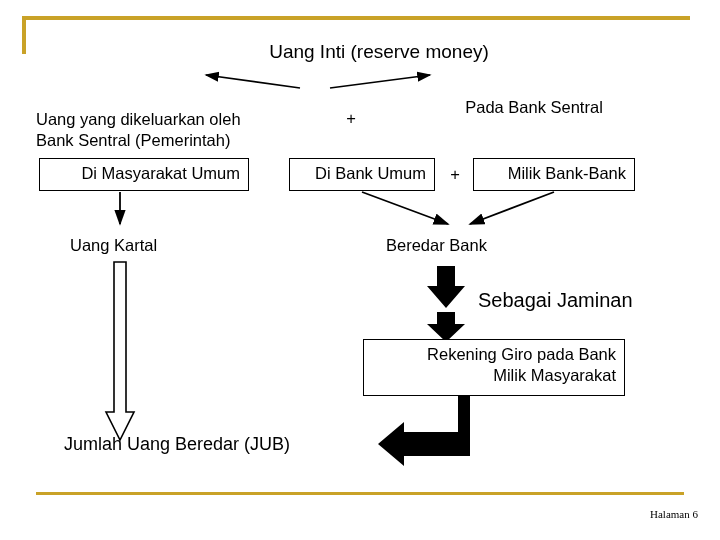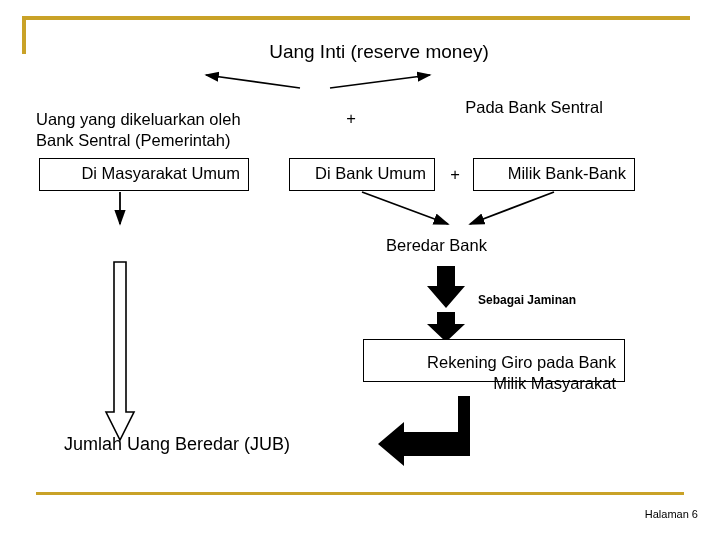--- a/index.html
+++ b/index.html
@@ -74,29 +74,28 @@
     position: absolute;
     font-size: 16.5px;
     line-height: 21px;
     text-align: center;
   }
   .centered {
     text-align: center;
   }
   .small-note {
     position: absolute;
-    font-size: 12px;
+    font-size: 20px;
     line-height: 21px;
-    font-weight: bold;
   }
   .pagefoot {
     position: absolute;
     right: 22px;
     top: 508px;
-    font-family: Liberation Sans, sans-serif;
+    font-family: Liberation Serif, serif;
     font-size: 11px;
     color: #000000;
   }
   svg.arrows {
     position: absolute;
     left: 0;
     top: 0;
     width: 720px;
     height: 540px;
     pointer-events: none;
@@ -163,26 +162,27 @@
   </div>
 
   <div class="boxed" style="left:39px; top:158px; width:210px; height:33px;">Di Masyarakat Umum</div>
 
   <div class="boxed" style="left:289px; top:158px; width:146px; height:33px;">Di Bank Umum</div>
 
   <div class="plus" style="left:443px; top:164px; width:24px;">+</div>
 
   <div class="boxed" style="left:473px; top:158px; width:162px; height:33px;">Milik Bank-Bank</div>
 
+  <div class="plain" style="left:70px; top:235px; width:200px;">Uang Kartal</div>
 
   <div class="plain" style="left:386px; top:235px; width:220px;">Beredar Bank</div>
 
   <div class="small-note" style="left:478px; top:290px; width:220px;">Sebagai Jaminan</div>
 
-  <div class="boxed" style="left:363px; top:339px; width:262px; height:43px; padding-top:12px;">
+  <div class="boxed" style="left:363px; top:339px; width:262px; height:57px; padding-top:4px;">
     <div>Rekening Giro pada Bank</div>
     <div>Milik Masyarakat</div>
   </div>
 
   <div class="plain" style="left:64px; top:434px; width:330px; font-size:18px;">Jumlah Uang Beredar (JUB)</div>
 
   <div class="pagefoot">Halaman 6</div>
 
 </div>
 

